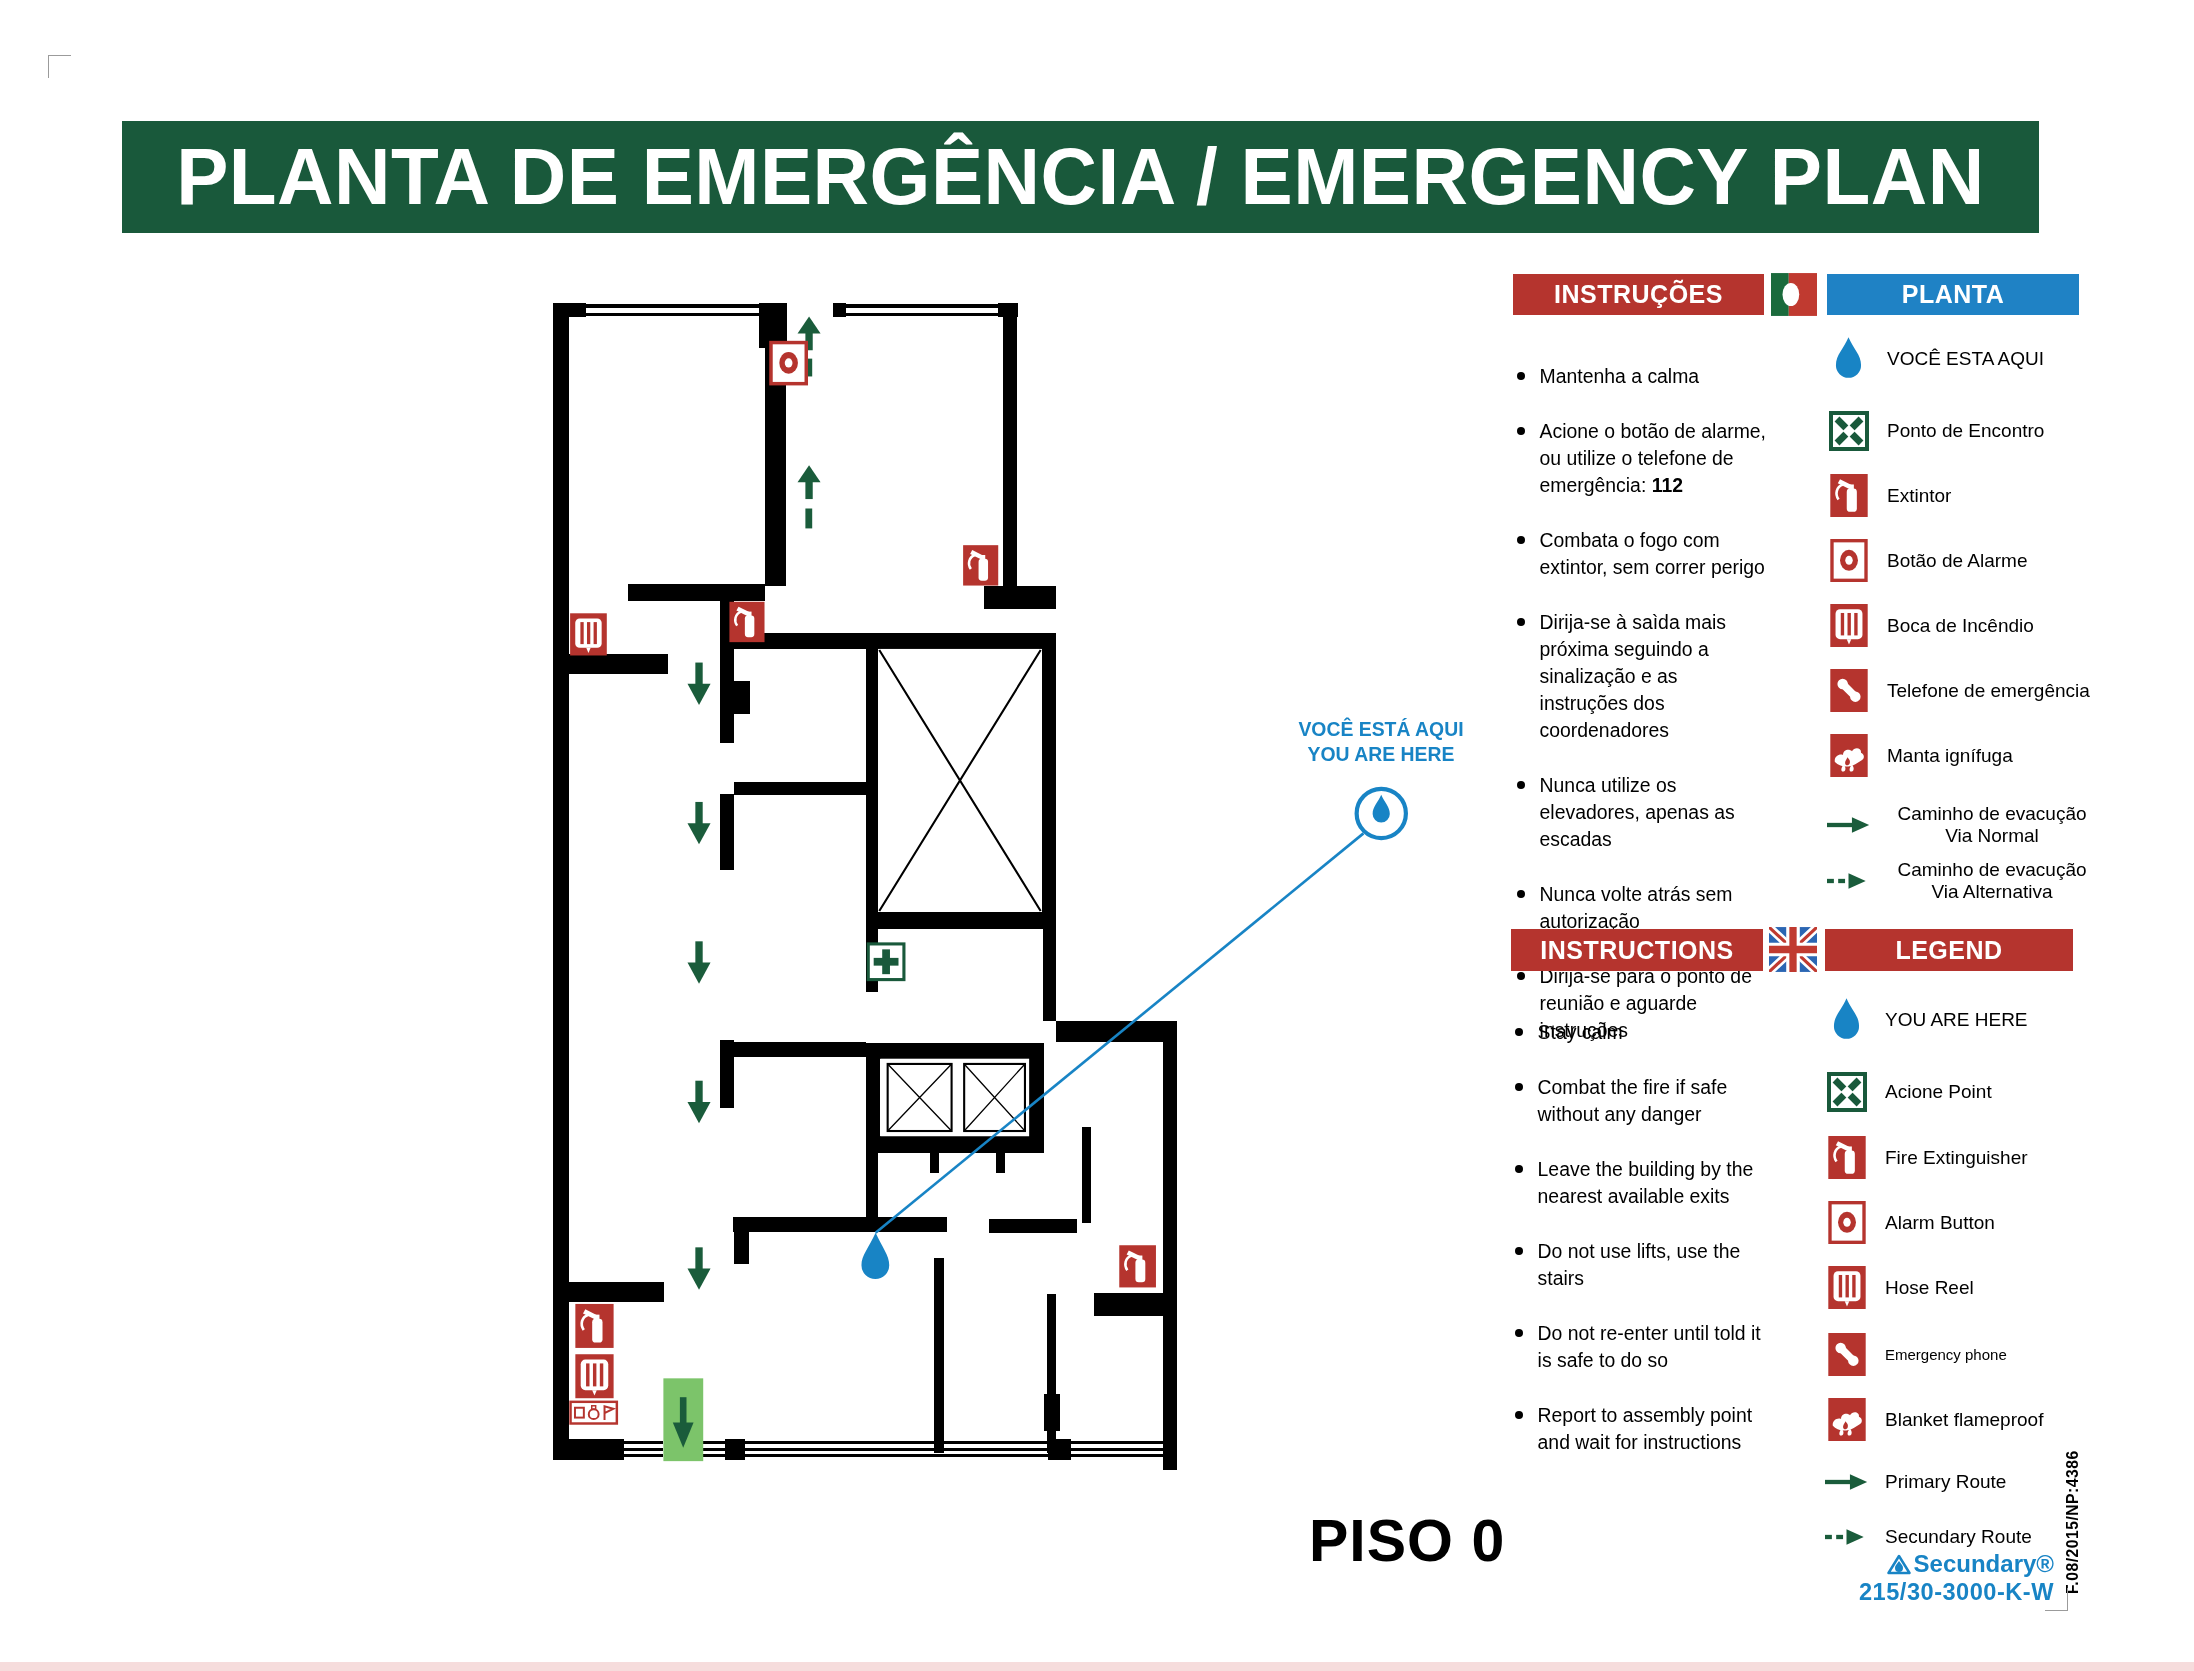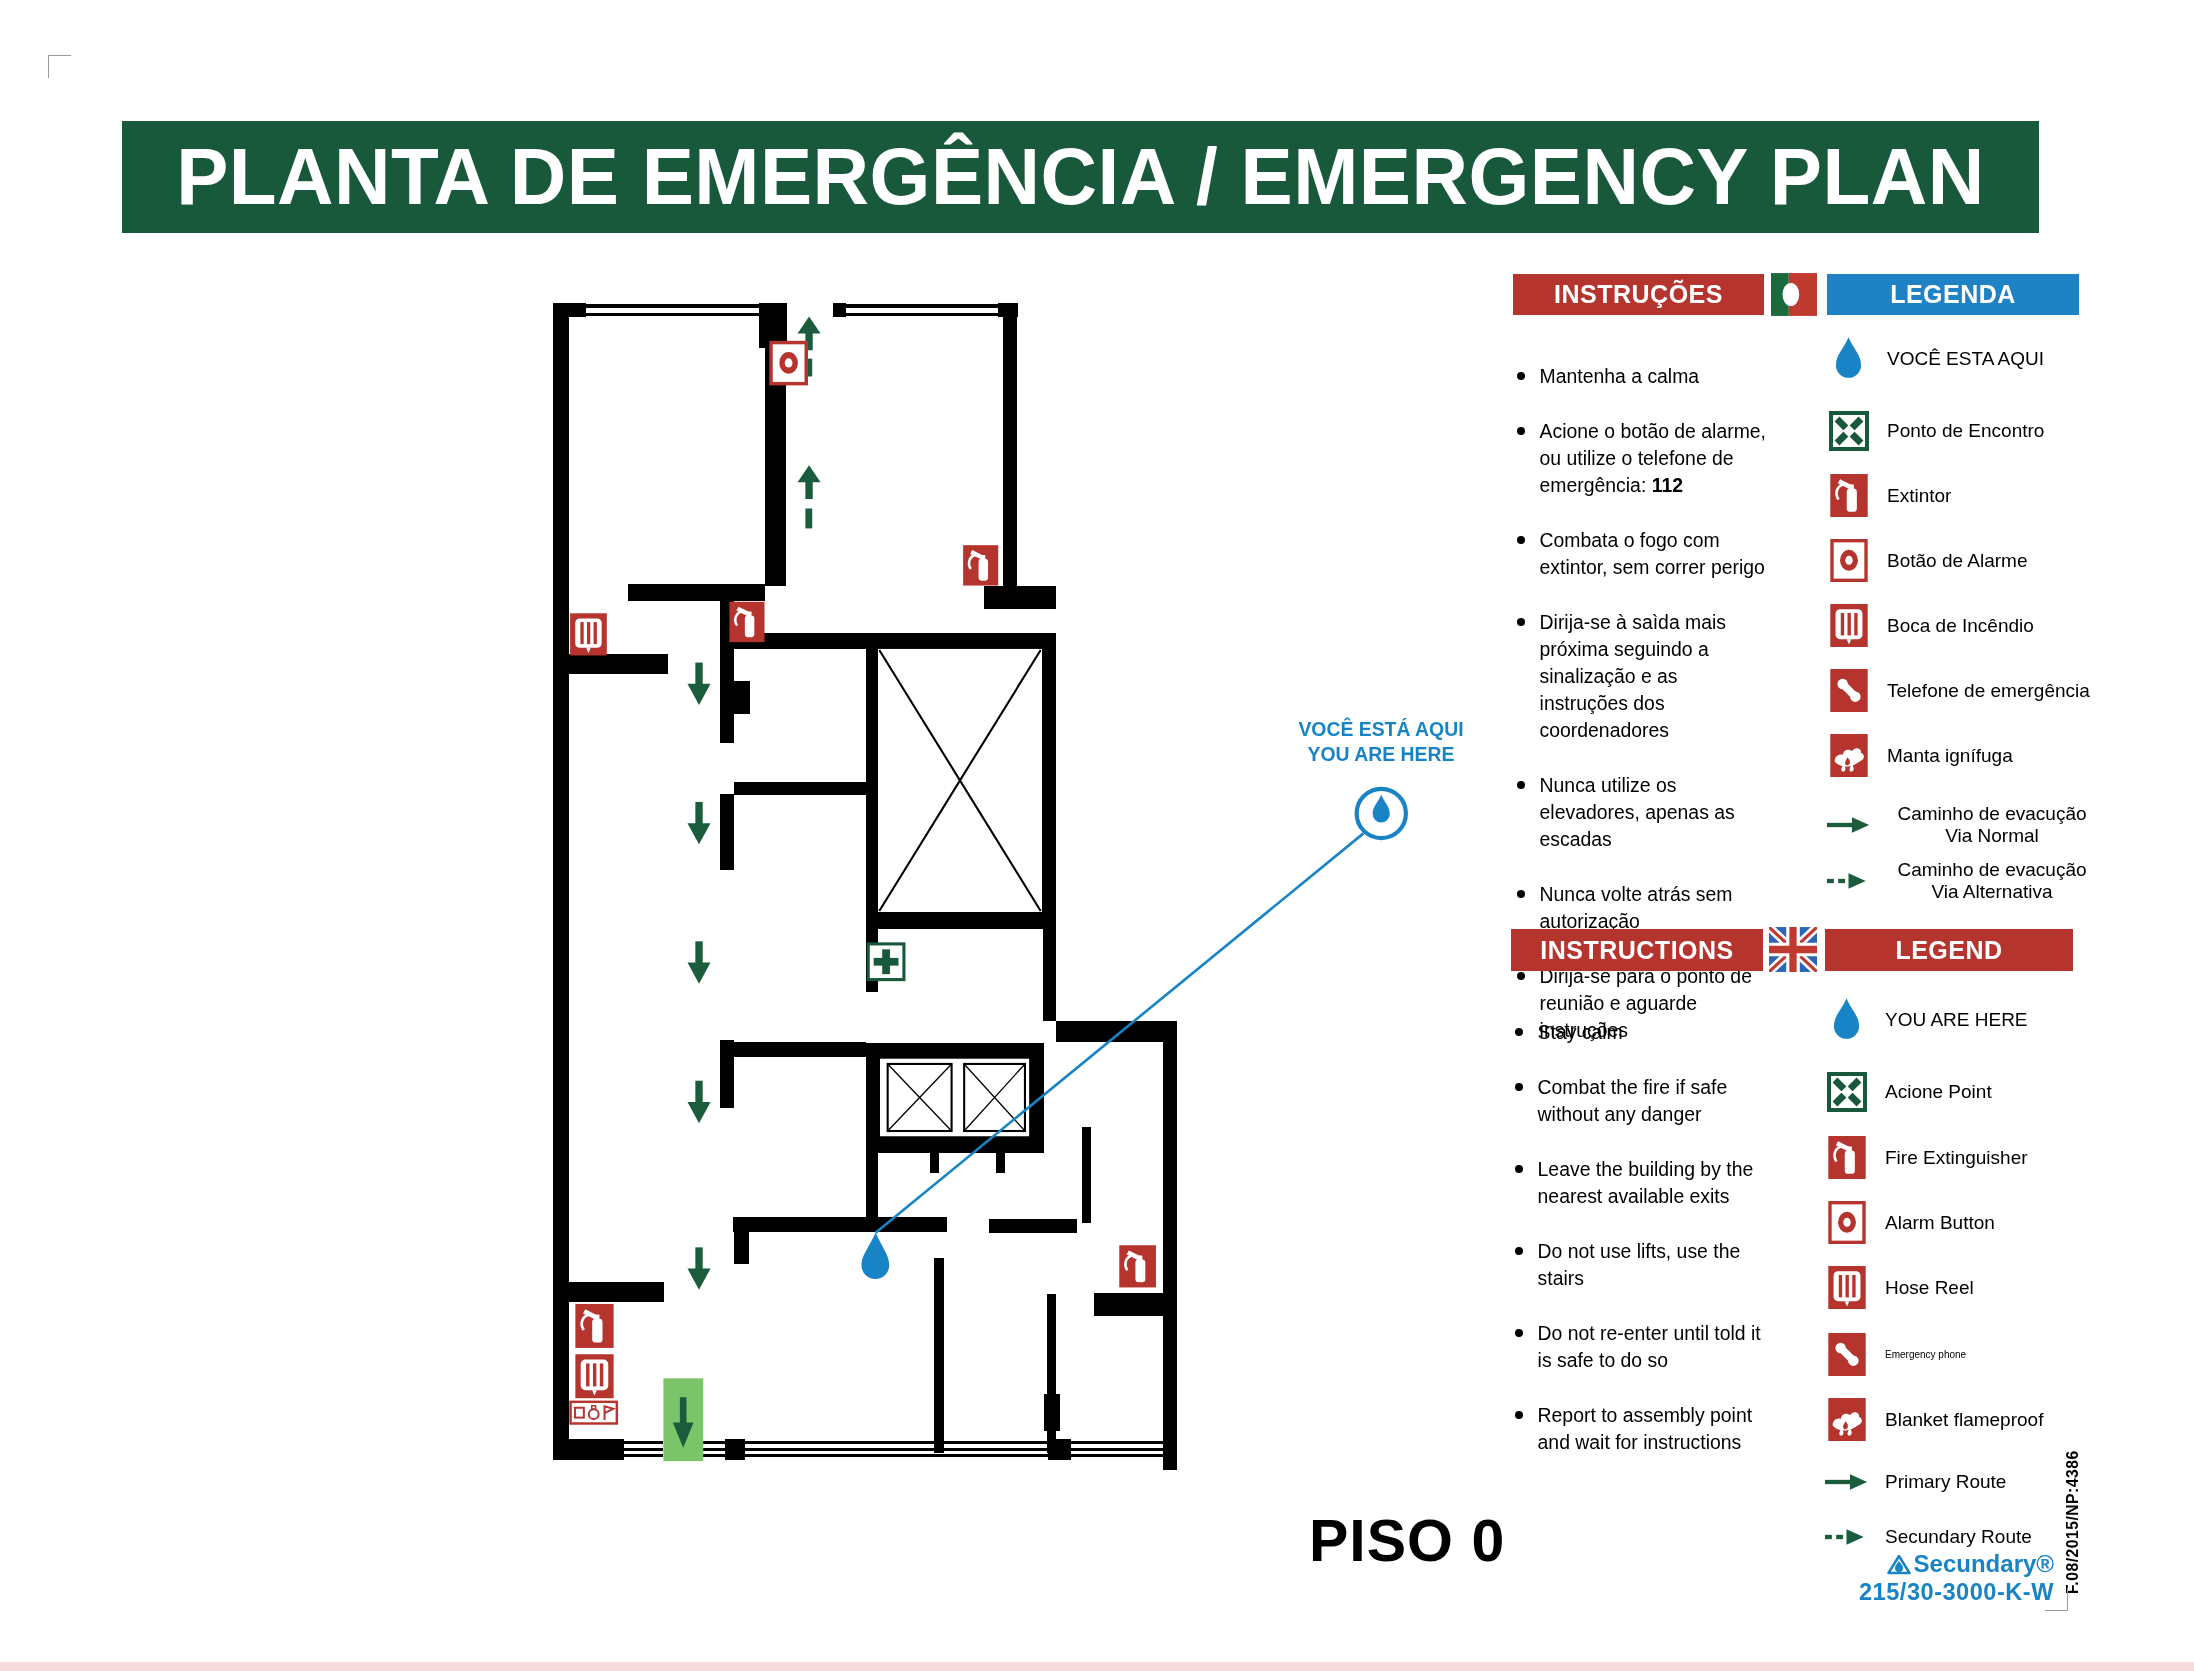--- a/index.html
+++ b/index.html
@@ -31,21 +31,21 @@
   .instr li { display:flex; gap:14.7px; margin-bottom:28px; font-size:19.4px; line-height:27px; }
   .instr .dot { flex:none; width:7.9px; height:7.9px; border-radius:50%; background:#000; margin-top:9.4px; }
   .instr p { width:231px; }
   .instr strong { font-weight:700; }
 
   
   .legendcol { position:absolute; width:377px; }
   .lrow { position:absolute; left:0; display:flex; align-items:center; gap:17px; }
   .icell { flex:none; width:43px; display:flex; align-items:center; justify-content:center; }
   .lrow .lab { font-size:19px; line-height:22px; }
-  .lrow .lab.small { font-size:10px; }
+  .lrow .lab.small { font-size:15px; }
   .lrow .lab.twolines { text-align:center; width:210px; }
 
   
   .piso { position:absolute; left:1309px; top:1507px; font-size:59px; font-weight:800; letter-spacing:1px; }
   .refcode { position:absolute; left:2064px; top:1363px; height:231px;
              writing-mode:vertical-rl; transform:rotate(180deg);
              font-size:15.7px; font-weight:700; letter-spacing:0.5px; }
   .brand { position:absolute; left:1818px; top:1550px; width:236px; text-align:right; color:#1884C5; }
   .brand .row1 { display:flex; justify-content:flex-end; align-items:center; gap:3.1px; font-size:24px; font-weight:600; }
   .brand .row2 { font-size:23.6px; font-weight:800; margin-top:1px; letter-spacing:0.5px; }
@@ -259,21 +259,21 @@
     <span>INSTRUÇÕES</span>
   </div>
   <div class="flagbox" style="left:1771px; top:273px; width:46px; height:43px;">
     <svg viewBox="0 0 88 82" width="46" height="43">
       <rect width="34" height="82" fill="#1A6A3C"></rect>
         <rect x="34" width="54" height="82" fill="#C03A30"></rect>
       <ellipse cx="38" cy="41" rx="16" ry="22" fill="#fff"></ellipse>
     </svg>
   </div>
   <div class="bar blue" style="left:1827px; top:274px; width:252px;">
-    <span>LEGENDA</span>
+    <span>PLANTA</span>
   </div>
 
   <ul class="instr" style="left:1517px; top:363px;">
     <li>
         <span class="dot"></span>
         <p><span>Mantenha a calma</span><strong></strong></p>
       </li>
     <li>
         <span class="dot"></span>
         <p><span>Acione o botão de alarme, ou utilize o telefone de emergência: </span><strong>112</strong></p>

